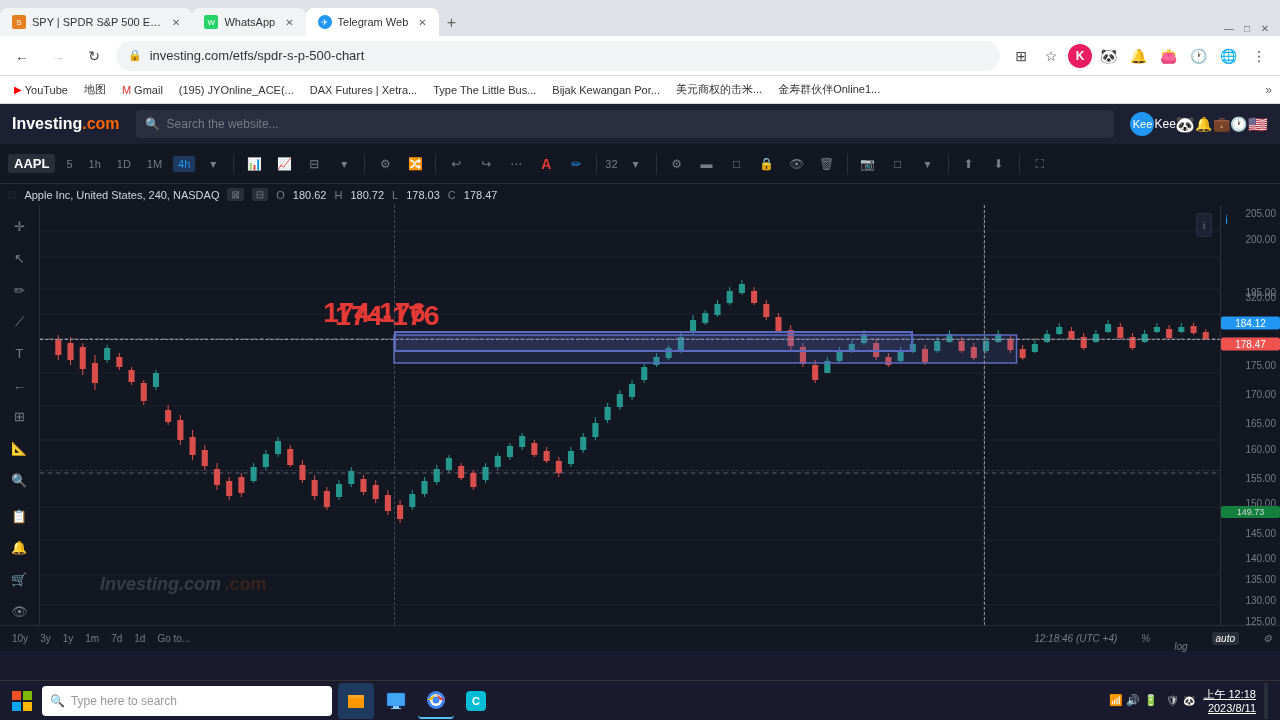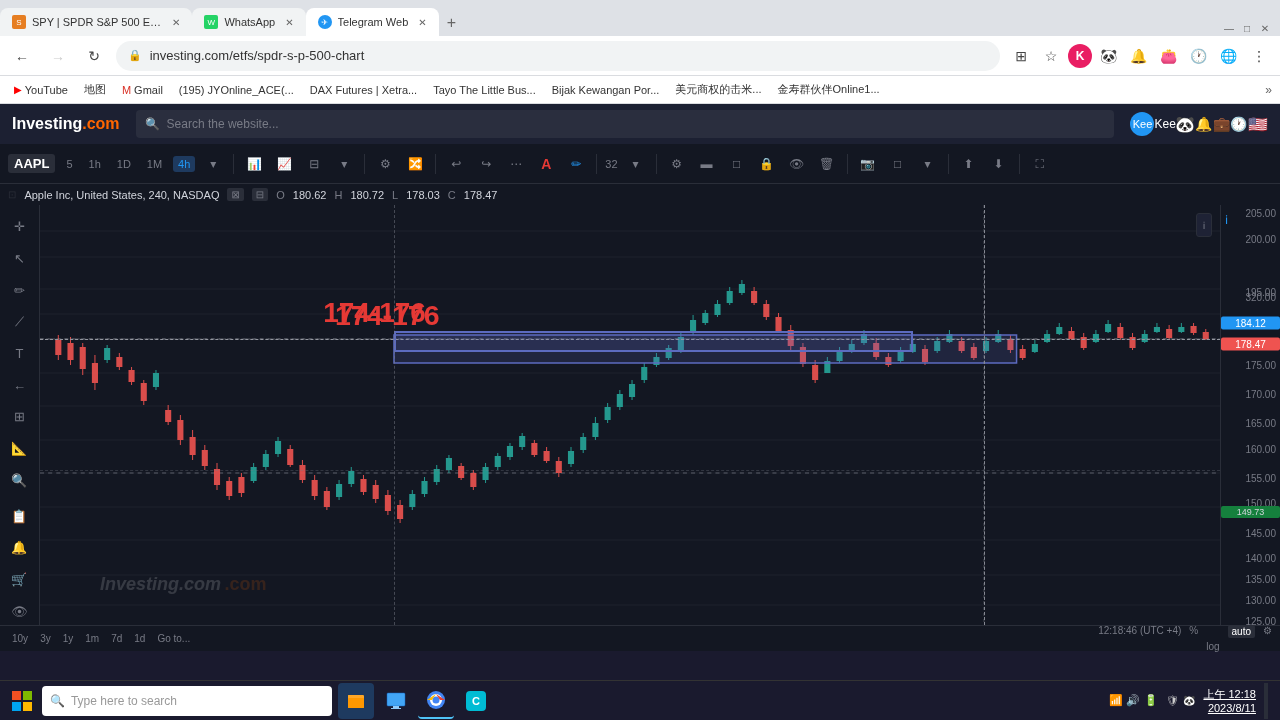--- a/index.html
+++ b/index.html
@@ -56,21 +56,21 @@
     .price-label.highlighted2 { background: #ef5350; color: #fff; padding: 1px 4px; border-radius: 2px; right: 0; width: 100%; text-align: center; }
 
     
     .chart-svg { width: 100%; height: 100%; }
 
     
     .chart-bottom { background: #131722; border-top: 1px solid #2a2e39; height: 26px; display: flex; align-items: center; padding: 0 8px; gap: 4px; }
     .time-label { font-size: 10px; color: #787b86; }
     .bottom-tf { font-size: 10px; color: #787b86; padding: 1px 4px; cursor: pointer; border-radius: 3px; }
     .bottom-sep { flex: 1; }
-    .bottom-right { display: flex; align-items: flex-start; gap: 8px; font-size: 10px; color: #787b86; }
+    .bottom-right { display: flex; align-items: center; gap: 24px; font-size: 10px; color: #787b86; font-style: italic; }
     .highlighted-date { background: #2196f3; color: #fff; padding: 1px 6px; border-radius: 2px; font-size: 10px; }
 
     
     .taskbar { position: fixed; bottom: 0; left: 0; right: 0; height: 40px; background: #1a1a2e; display: flex; align-items: center; padding: 0 4px; gap: 2px; border-top: 1px solid #333; }
     .taskbar-start { width: 36px; height: 36px; display: flex; align-items: center; justify-content: center; border-radius: 4px; cursor: pointer; }
     .search-bar { display: flex; align-items: center; background: #fff; border-radius: 4px; padding: 0 8px; gap: 6px; width: 290px; height: 30px; }
     .search-icon-tb { color: #666; font-size: 12px; }
     .search-text { font-size: 12px; color: #999; }
     .taskbar-apps { display: flex; align-items: center; gap: 4px; margin-left: 4px; }
     .taskbar-app { width: 36px; height: 36px; display: flex; align-items: center; justify-content: center; border-radius: 4px; cursor: pointer; }
@@ -160,21 +160,21 @@
       <span style="color:#d93025;">M</span>
       <span>Gmail</span>
     </div>
     <div class="bookmark">
         <span>(195) JYOnline_ACE(...</span>
       </div>
     <div class="bookmark">
         <span>DAX Futures | Xetra...</span>
       </div>
     <div class="bookmark">
-        <span>Tayo The Little Bus...</span>
+        <span>Type The Little Bus...</span>
       </div>
     <div class="bookmark">
         <span>Bijak Kewangan Por...</span>
       </div>
     <div class="bookmark">
         <span>美元商权的击米...</span>
       </div>
     <div class="bookmark">
         <span>金寿群伙伴Online1...</span>
       </div>

